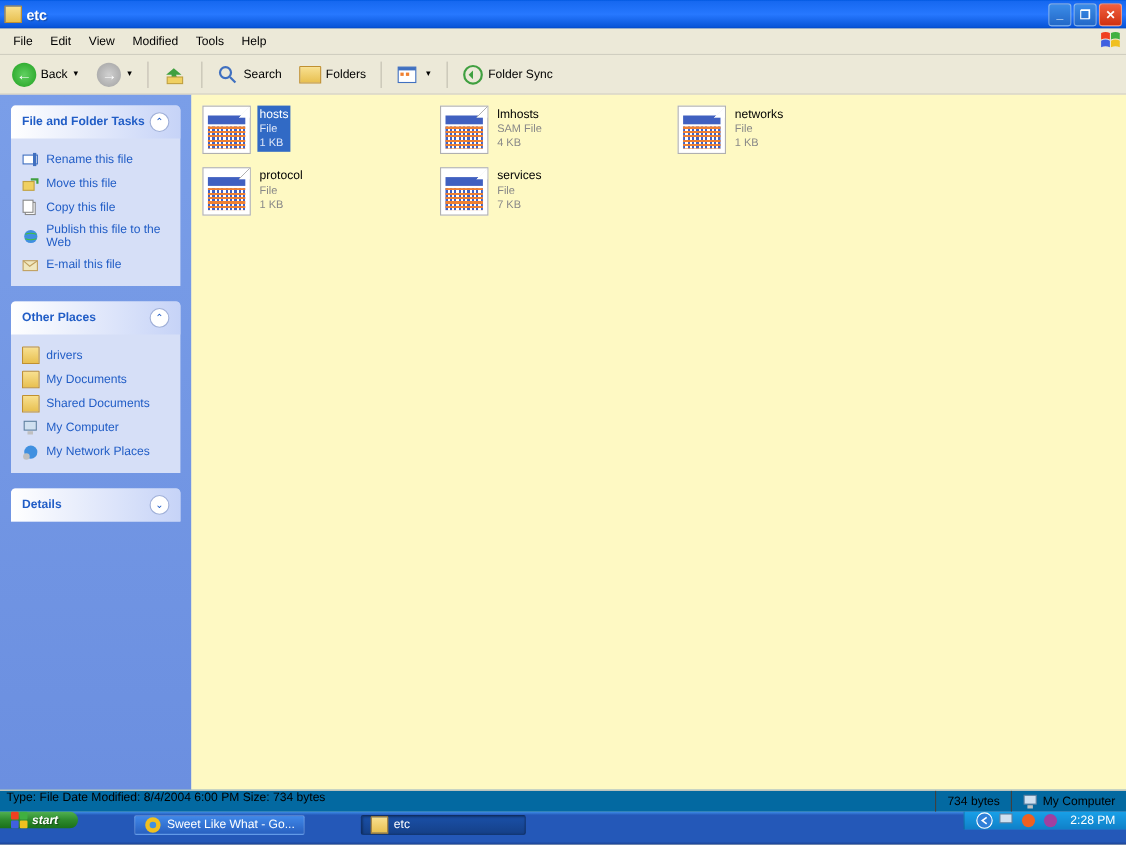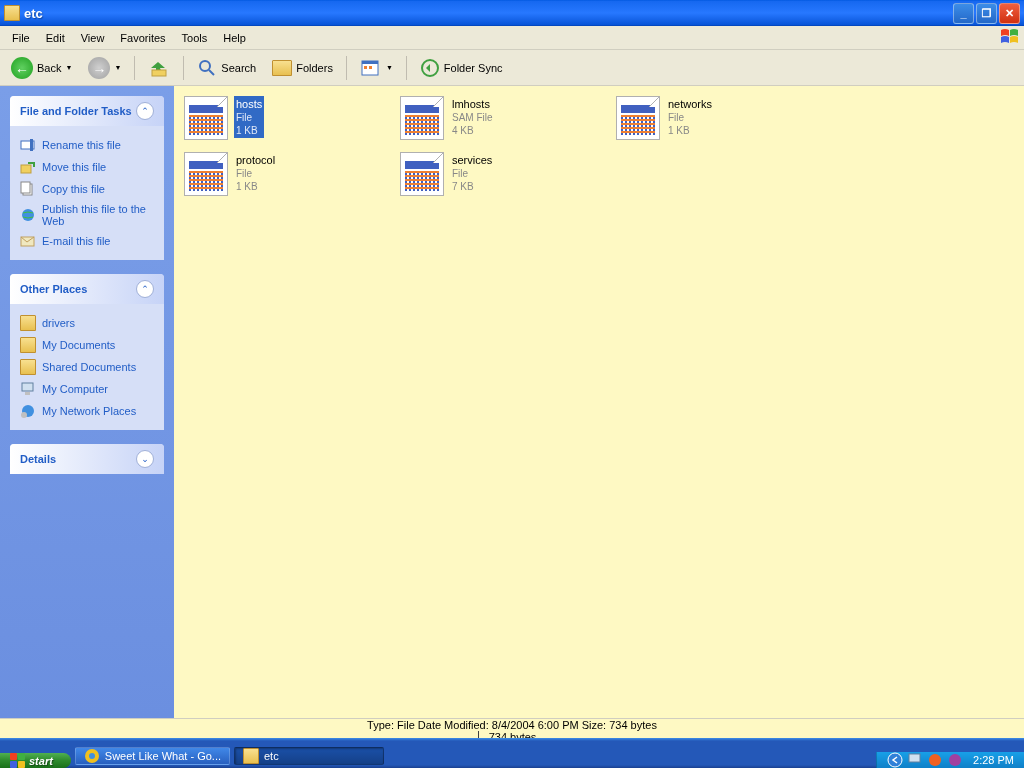--- a/index.html
+++ b/index.html
@@ -50,26 +50,26 @@
 .file-icon::before { content: ''; position: absolute; top: 8px; left: 4px; right: 4px; height: 8px; background: #4060c0; }
 .file-icon::after { content: ''; position: absolute; top: 18px; left: 4px; right: 4px; bottom: 4px; background: repeating-linear-gradient(to bottom, #f08030 0 2px, transparent 2px 4px), repeating-linear-gradient(to right, #4060c0 0 2px, transparent 2px 4px); }
 .file-icon .corner { position: absolute; top: 0; right: 0; width: 10px; height: 10px; background: linear-gradient(135deg, transparent 48%, #b0b0b0 50%, white 52%); }
 .file-label { padding: 1px 2px; line-height: 1.3; }
 .file-name { color: #000; }
 .file-item.selected .file-name { color: white; }
 .file-meta { color: #888; font-size: 10px; }
 .file-item.selected .file-meta { color: #e0e8f8; }
 
 
-.statusbar { height: 20px; background: #fef9c3; border-top: 1px solid #d0cec0; display: flex; align-items: center; font-size: 11px; flex-direction: column; }
+.statusbar { height: 20px; background: #0369a1; border-top: 1px solid #d0cec0; display: flex; font-size: 11px; }
 .status-left { flex: 1; padding: 0 6px; }
 .status-box { padding: 0 10px; border-left: 1px solid #404040; height: 100%; display: flex; align-items: center; gap: 4px; }
 
 
-.taskbar { height: 30px; background: linear-gradient(to bottom, #3c8de8 0%, #2458b8 10%, #2458b8 90%, #1a4090 100%); display: flex; align-items: flex-end; }
+.taskbar { height: 30px; background: linear-gradient(to bottom, #3c8de8 0%, #2458b8 10%, #2458b8 90%, #1a4090 100%); display: flex; align-items: flex-start; gap: 47px; }
 .start-btn { background: linear-gradient(to bottom, #50b050 0%, #2d8a2d 50%, #1a701a 100%); color: white; font-weight: bold; font-style: italic; font-size: 16px; padding: 0 18px 0 10px; display: flex; align-items: center; gap: 4px; border-radius: 0 10px 10px 0; text-shadow: 1px 1px 1px rgba(0,0,0,0.4); }
 .start-logo { display: grid; grid-template-columns: 7px 7px; grid-template-rows: 7px 7px; gap: 1px; }
 .start-logo div { border-radius: 1px; }
 .task-item { margin: 3px 0 3px 4px; padding: 0 8px; background: linear-gradient(to bottom, #4088e8, #2860c0); color: white; display: flex; align-items: center; gap: 5px; border-radius: 2px; min-width: 150px; max-width: 165px; font-size: 11px; border: 1px solid rgba(255,255,255,0.2); }
 .task-item.active { background: linear-gradient(to bottom, #1a50a8, #154088); border: 1px solid rgba(0,0,0,0.3); box-shadow: inset 1px 1px 2px rgba(0,0,0,0.3); }
 .task-icon { width: 16px; height: 16px; flex-shrink: 0; }
 .systray { margin-left: auto; background: linear-gradient(to bottom, #18a0e8, #1080c8); display: flex; align-items: center; padding: 0 10px; gap: 4px; color: white; border-left: 1px solid rgba(0,0,0,0.2); }
 .tray-icon { width: 16px; height: 16px; }
 .clock { margin-left: 6px; font-size: 11px; }
 
@@ -85,21 +85,21 @@
     <div class="win-btn win-min">_</div>
     <div class="win-btn win-max">❐</div>
     <div class="win-btn win-close">✕</div>
   </div>
 </div>
 
 <div class="menubar">
   <div class="menu-item">File</div>
   <div class="menu-item">Edit</div>
   <div class="menu-item">View</div>
-  <div class="menu-item">Favorites</div>
+  <div class="menu-item">Modified</div>
   <div class="menu-item">Tools</div>
   <div class="menu-item">Help</div>
   <svg class="flag" viewBox="0 0 20 18">
     <path d="M1 2 Q5 0 9 2 L9 8 Q5 6 1 8 Z" fill="#f04020"></path>
     <path d="M10 2 Q14 0 18 2 L18 8 Q14 6 10 8 Z" fill="#40b040"></path>
     <path d="M1 9 Q5 7 9 9 L9 15 Q5 13 1 15 Z" fill="#4060e0"></path>
     <path d="M10 9 Q14 7 18 9 L18 15 Q14 13 10 15 Z" fill="#f0c020"></path>
   </svg>
 </div>
 

